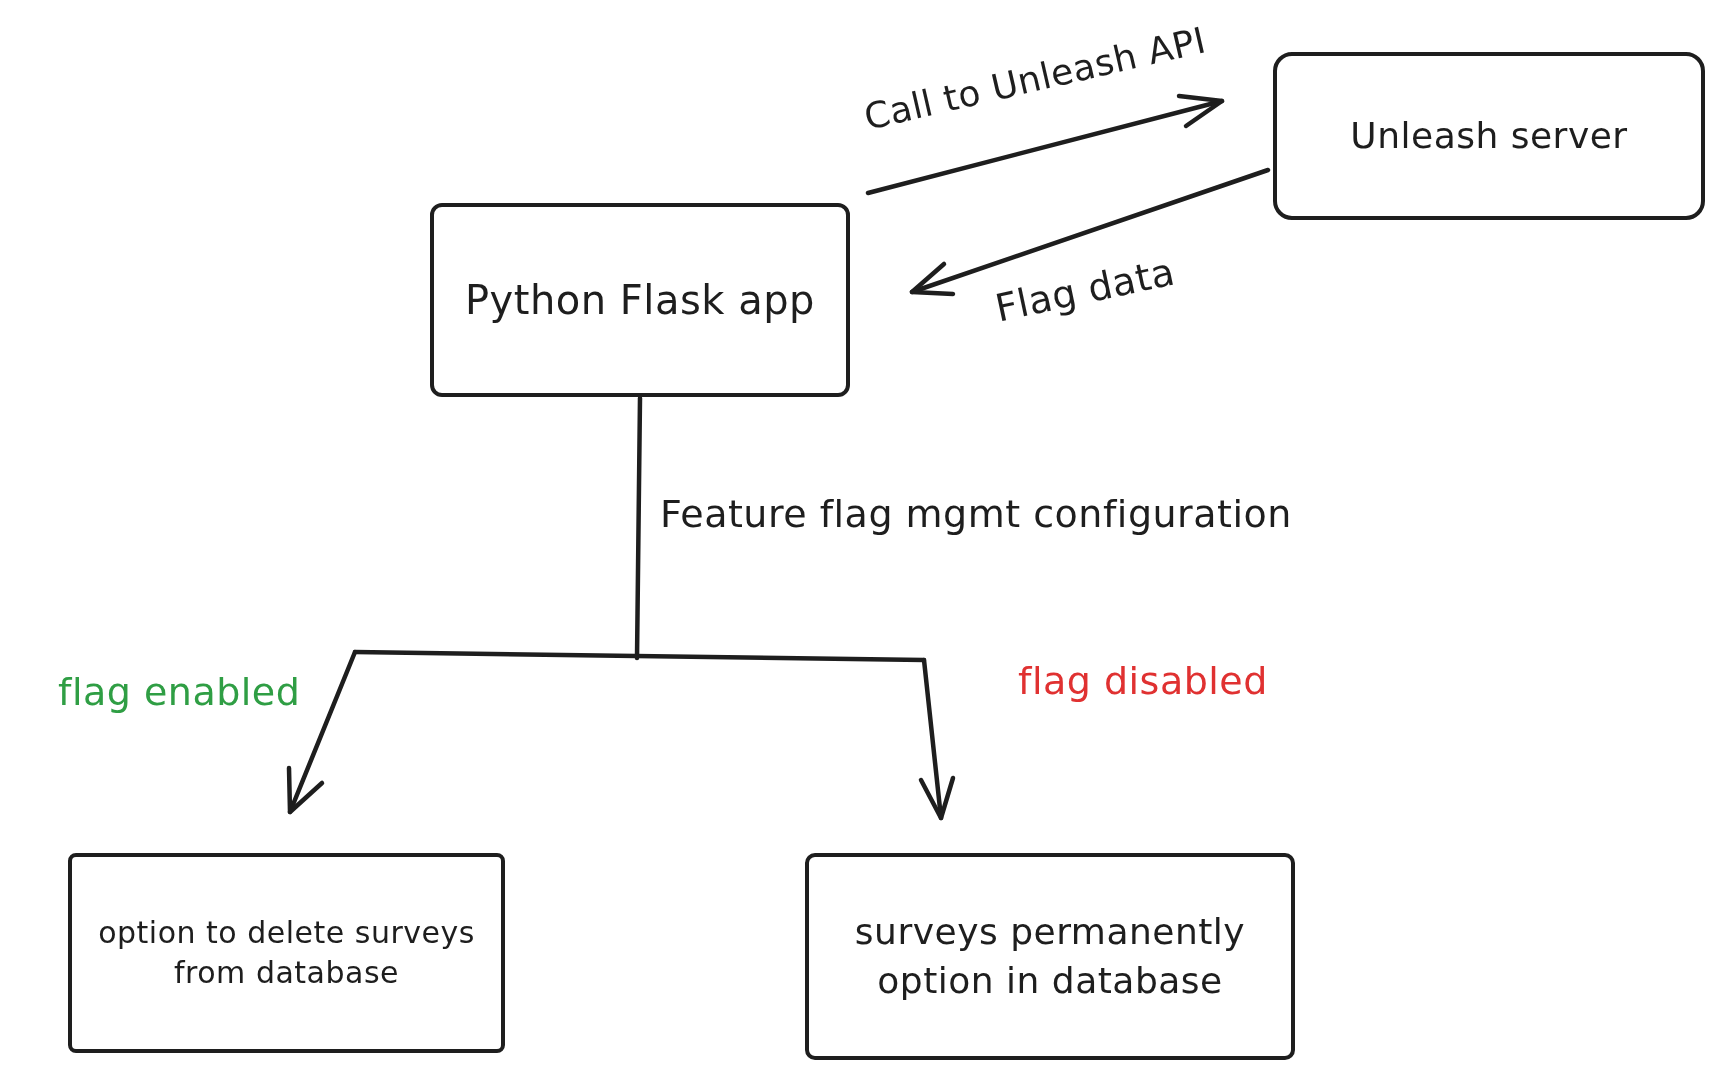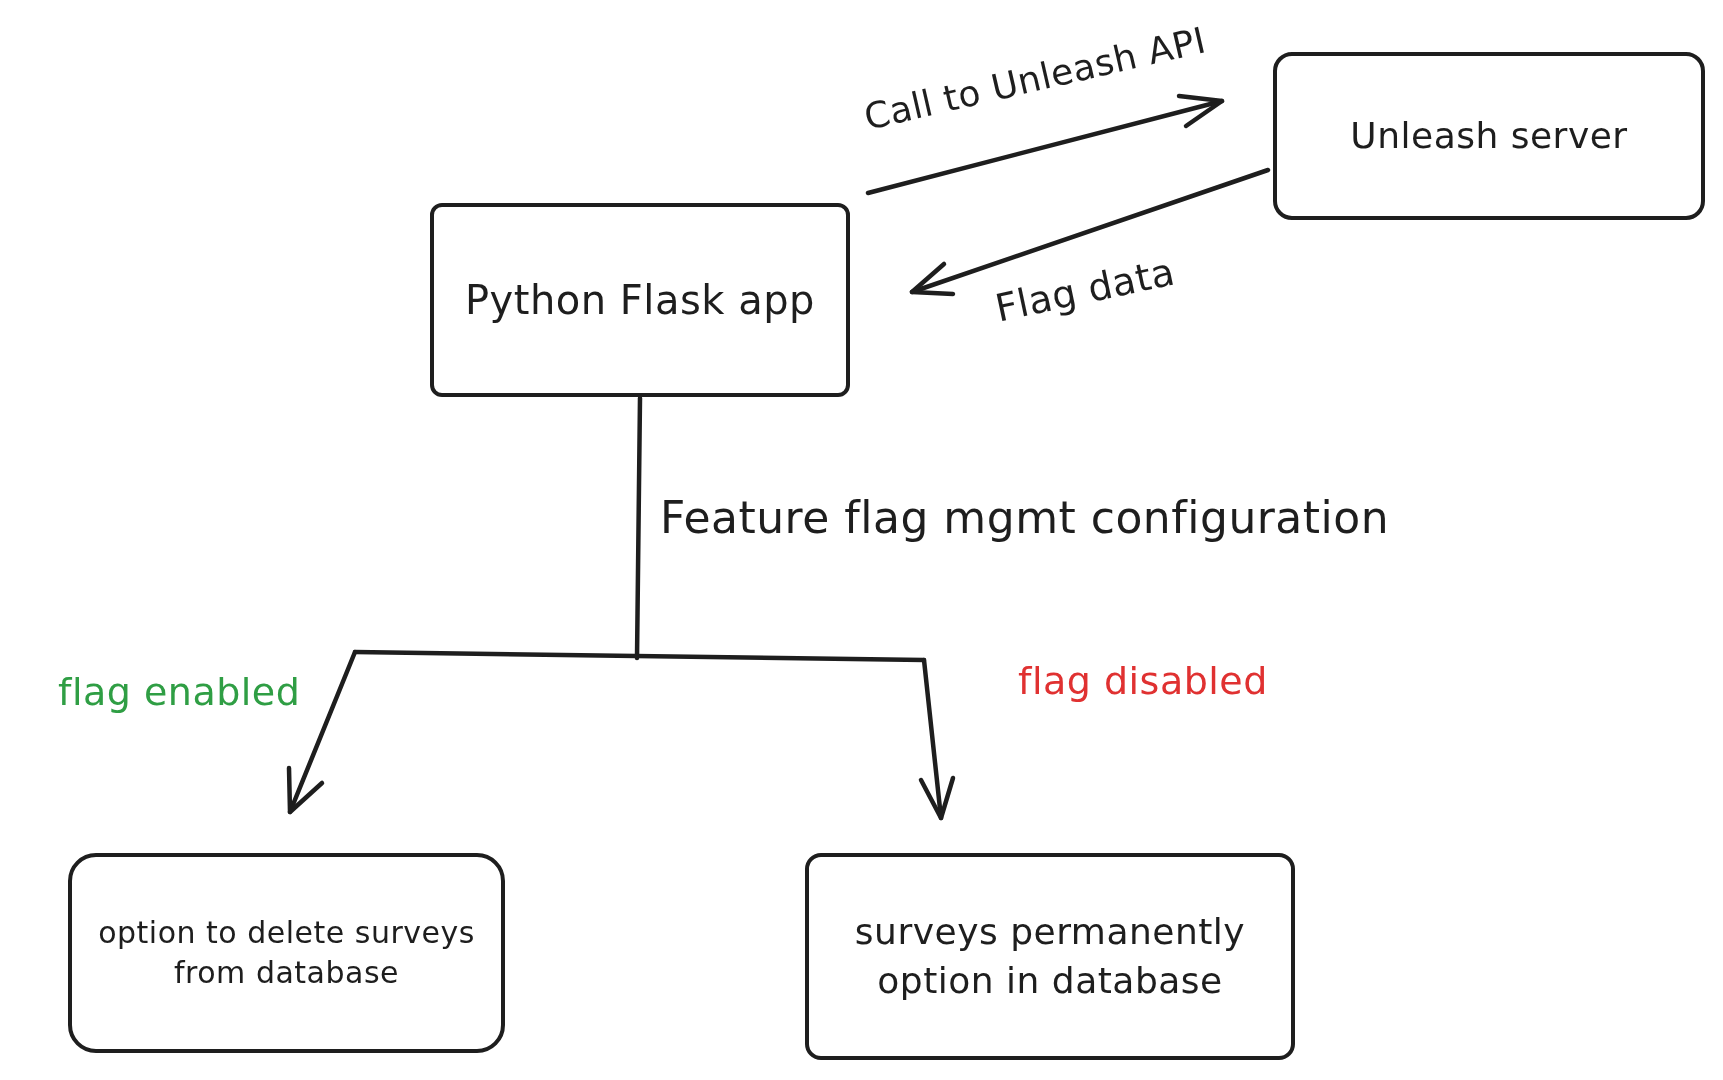--- a/index.html
+++ b/index.html
@@ -46,21 +46,21 @@
   }
   svg.wires path {
     fill: none;
     stroke: #1e1e1e;
     stroke-width: 4.5;
     stroke-linecap: round;
     stroke-linejoin: round;
   }
   .fs-40 { font-size: 40px; }
   .fs-36 { font-size: 36px; }
-  .fs-34 { font-size: 44px; }
+  .fs-34 { font-size: 38px; }
   .fs-38 { font-size: 38px; }
   .fs-30 { font-size: 30px; }
 </style>
 </head>
 <body>
 
 <div class="canvas">
 
   <svg class="wires" viewBox="0 0 1723 1080">
 
@@ -94,28 +94,28 @@
   </svg>
 
   <div class="node fs-40" style="left:430px; top:203px; width:420px; height:194px;">
     <div class="label">Python Flask app</div>
   </div>
 
   <div class="node fs-36" style="left:1273px; top:52px; width:432px; height:168px; border-radius:19px;">
     <div class="label">Unleash server</div>
   </div>
 
-  <div class="node fs-30" style="left:68px; top:853px; width:437px; height:200px; border-radius:28px;">
+  <div class="node fs-30" style="left:68px; top:853px; width:437px; height:200px; border-radius:8px;">
     <div class="label">
       <div>option to delete surveys</div>
       <div>from database</div>
     </div>
   </div>
 
-  <div class="node fs-36" style="left:805px; top:853px; width:490px; height:207px; border-radius:16px;">
+  <div class="node fs-36" style="left:805px; top:853px; width:490px; height:207px; border-radius:10px;">
     <div class="label">
       <div>surveys permanently</div>
       <div>option in database</div>
     </div>
   </div>
 
   <div class="edge-label fs-36 rot-13" style="left:815px; top:58px; width:440px; text-align:center;">Call to Unleash API</div>
 
   <div class="edge-label fs-38 rot-12" style="left:965px; top:268px; width:240px; text-align:center;">Flag data</div>
 

